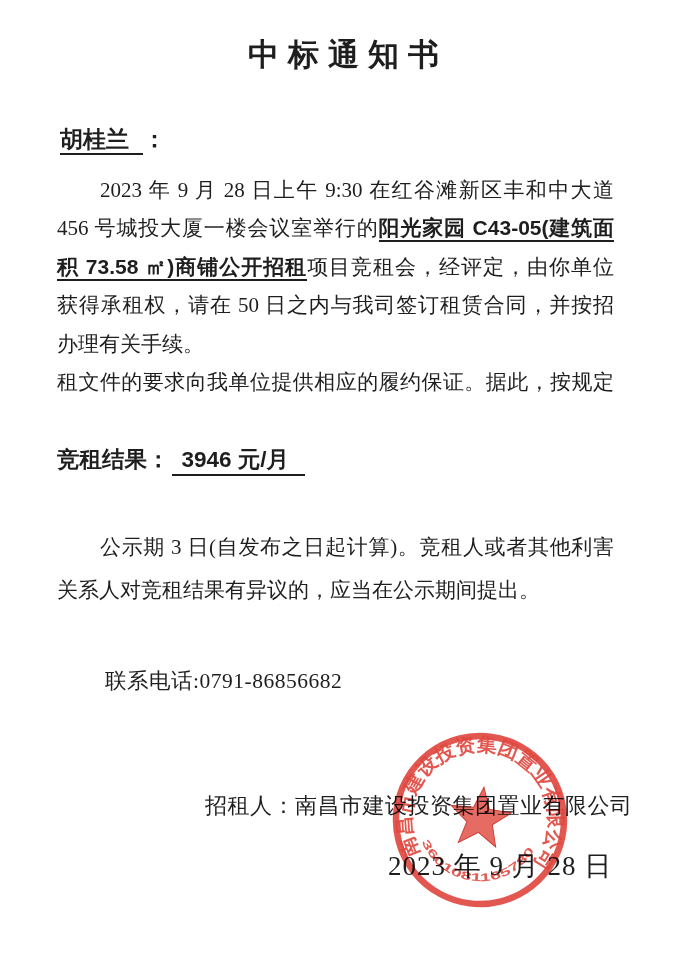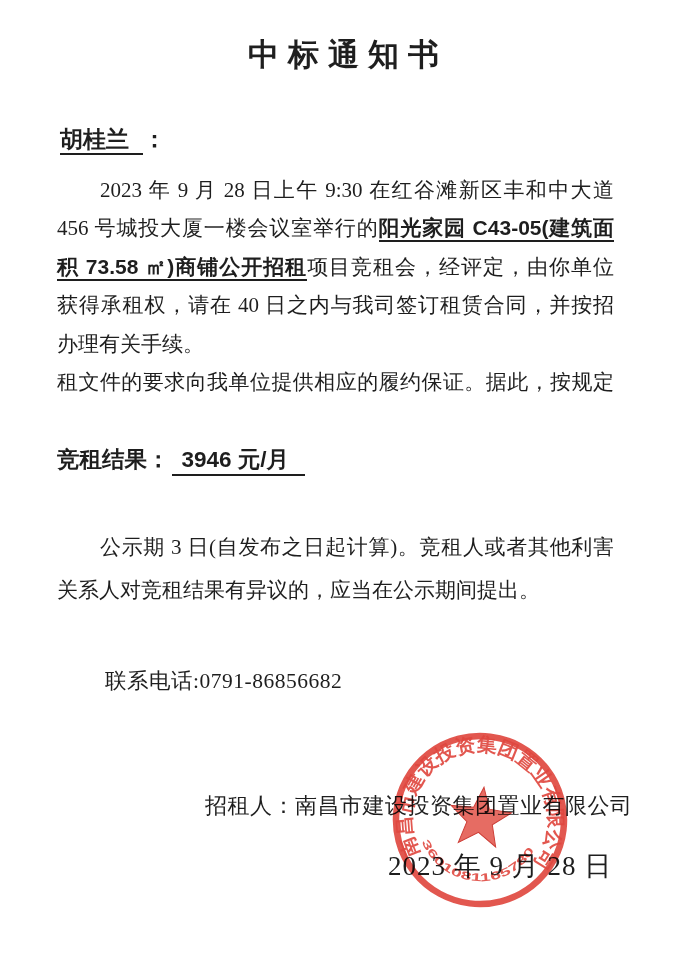--- a/index.html
+++ b/index.html
@@ -75,21 +75,21 @@
   <div id="doc-title" class="hei">中标通知书</div>
 
   <div id="addressee" class="hei">
     <span class="name">胡桂兰</span><span>：</span>
   </div>
 
   <div id="para-main" class="para">
       <div class="ln jfy indent"><span>2023 年 9 月 28 日上午 9:30 在红谷滩新区丰和中大道</span></div>
       <div class="ln jfy"><span>456 号城投大厦一楼会议室举行的</span><span class="em">阳光家园 C43-05(建筑面</span></div>
       <div class="ln jfy"><span class="em">积 73.58 ㎡)商铺公开招租</span><span>项目竞租会，经评定，由你单位</span></div>
-      <div class="ln jfy"><span>获得承租权，请在 40 日之内与我司签订租赁合同，并按招</span></div>
+      <div class="ln jfy"><span>获得承租权，请在 50 日之内与我司签订租赁合同，并按招</span></div>
       <div class="ln"><span>办理有关手续。</span></div>
       <div class="ln jfy"><span>租文件的要求向我单位提供相应的履约保证。据此，按规定</span></div>
     </div>
 
   <div id="result-line">
     <span class="hei">竞租结果：</span><span class="result-value hei">3946 元/月</span>
   </div>
 
   <div id="para-notice" class="para">
       <div class="ln jfy indent"><span>公示期 3 日(自发布之日起计算)。竞租人或者其他利害</span></div>

